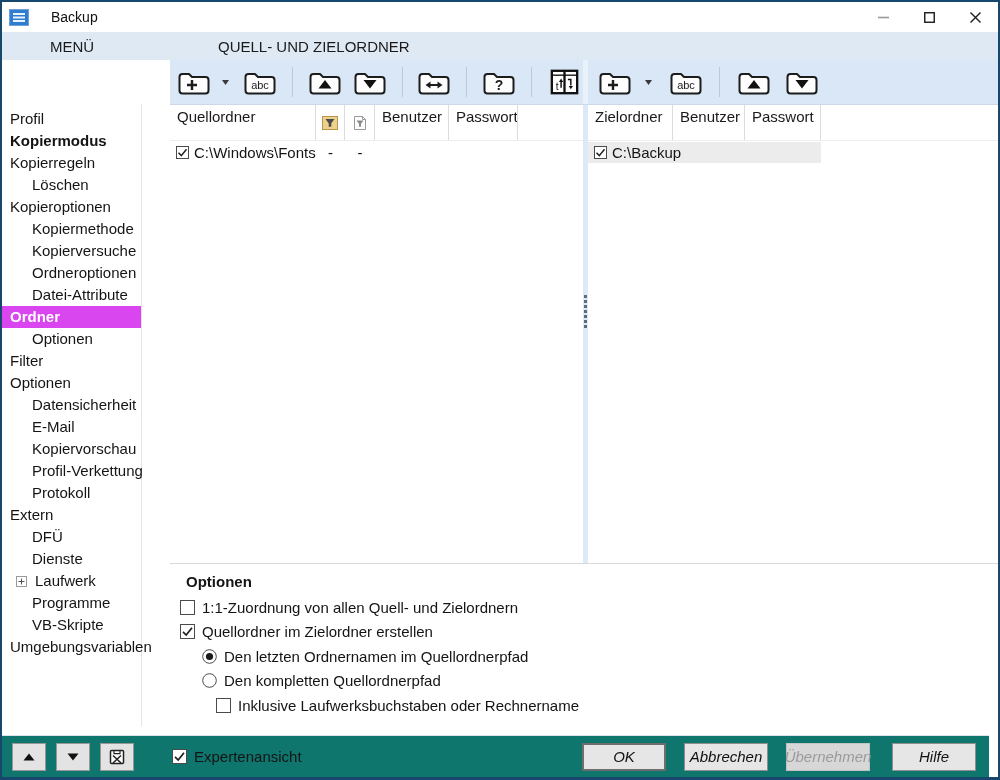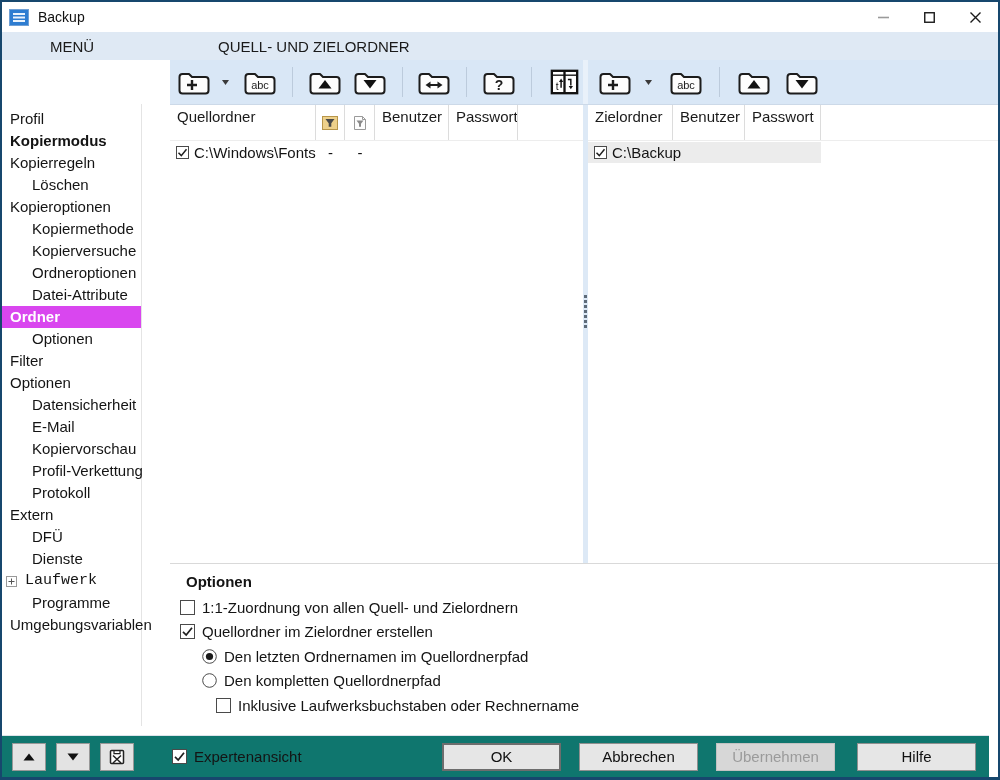--- a/index.html
+++ b/index.html
@@ -5,41 +5,41 @@
   * { box-sizing: border-box; margin: 0; padding: 0; }
   html,body { width: 1000px; height: 780px; }
   body { font-family: "Liberation Sans", sans-serif; background: #fff; }
   .window { position: relative; width: 1000px; height: 780px; background: #fff;
             border: 2px solid #17476d; border-bottom-width: 3px; overflow: hidden; }
 
   
   .titlebar { position: absolute; top: 0; left: 0; right: 0; height: 30px; background: #fff;
               display: flex; align-items: center; }
   .app-icon { margin-left: 7px; display: inline-flex; }
-  .title-text { margin-left: 9px; font-size: 14px; color: #111; }
+  .title-text { margin-left: 22px; font-size: 14px; color: #111; }
   .win-controls { margin-left: auto; display: flex; height: 100%; }
   .wc { width: 46px; height: 100%; display: flex; align-items: center; justify-content: center; }
 
   
   .headerstrip { position: absolute; top: 30px; left: 0; right: 0; height: 28px; background: #dfe9f4;
                  display: flex; align-items: center; font-size: 15px; color: #1a1a1a; padding-left: 40px; }
   .menu-label { margin-left: 8px; width: 160px; }
   .page-title { margin-left: 8px; }
 
   .content { position: absolute; top: 58px; left: 0; right: 0; height: 675px; }
 
   
   .sidebar { position: absolute; left: 0; top: 0; bottom: 9px; width: 140px; background: #fff;
              border-right: 1px solid #e4e4e4; padding-top: 4px; margin-top: 44px; }
   .mi { height: 22px; line-height: 22px; font-size: 15px; color: #141414; padding-left: 8px;
         white-space: nowrap; cursor: default; }
   .mi.l1 { padding-left: 30px; }
   .mi.bold { font-weight: bold; }
   .mi.selected { background: #d946ef; color: #fff; font-weight: bold; }
-  .mi.has-exp { padding-left: 4px; display: flex; align-items: center; font-family: Liberation Mono, monospace; }
+  .mi.has-exp { padding-left: 14px; display: flex; align-items: center; }
   .expander { width: 11px; height: 11px; border: 1px solid #9a9a9a; margin-right: 8px;
               display: inline-flex; align-items: center; justify-content: center; background:#fff; }
 
   .main { position: absolute; left: 168px; right: 0; top: 0; bottom: 0; }
 
   
   .toolbar-row { position: absolute; top: 0; left: 0; right: 0; height: 45px; background: #d9e7f6;
                  border-bottom: 1px solid #ccd9e8; display: flex; }
   .tbar { display: flex; align-items: center; height: 100%; gap: 11px; }
   .tbar.left { width: 413px; padding-left: 7px; }
@@ -77,22 +77,22 @@
   .opt-row .lbl { margin-left: 7px; white-space: nowrap; }
 
   
   .footer { position: absolute; bottom: 0; left: 0; right: 9px; height: 42px; background: #0f766e;
             border-top: 1px solid #dde3ea; display: flex; align-items: center; }
   .fbtn { width: 34px; height: 28px; background: #e3e3e3; border: 1px solid #989898; margin-left: 10px;
           display: flex; align-items: center; justify-content: center; }
   .expert { display: flex; align-items: center; margin-left: 38px; font-size: 15px; color: #141414; }
   .expert .lbl { margin-left: 7px; }
   .dlg { margin-left: auto; margin-right: 13px; display: flex; gap: 18px; align-items: center; }
-  .dbtn { width: 119px; height: 28px; background: #e6e6e6; border: 1px solid #8f8f8f; font-size: 15px;
-          color: #111; display: flex; align-items: center; justify-content: center; }
+  .dbtn { width: 84px; height: 28px; background: #e6e6e6; border: 1px solid #8f8f8f; font-size: 15px;
+          color: #111; display: flex; align-items: center; justify-content: center; font-style: italic; }
   .dbtn.default { border-color: #6d6d6d; box-shadow: inset 0 0 0 1px #6d6d6d; }
   .dbtn.disabled { background: #d7d7d7; border-color: #c2c2c2; color: #9b9b9b; }
   .dbtn.help { margin-left: 4px; }
   svg { display: block; }
 </style>
 </head>
 <body>
 
 <div class="window">
 
@@ -156,20 +156,21 @@
       <div class="mi l1">Dienste</div>
       <div class="mi has-exp">
         <span class="expander">
           <svg width="7" height="7" viewBox="0 0 7 7">
               <path d="M3.5,0.5 V6.5 M0.5,3.5 H6.5" stroke="#555" stroke-width="1"></path>
             </svg>
         </span>
         <span>Laufwerk</span>
       </div>
       <div class="mi l1">Programme</div>
+      <div class="mi l1">VB-Skripte</div>
       <div class="mi">Umgebungsvariablen</div>
     </div>
 
     <div class="main">
 
       <div class="toolbar-row">
         <div class="tbar left">
           <div class="tbtn">
             <svg width="34" height="28" viewBox="0 0 34 28">
               <path d="M2.5,9 Q2.5,6 5.5,6 L12,6 L15,9 L28.5,9 Q31.5,9 31.5,12 L31.5,22.5 Q31.5,25.5 28.5,25.5 L5.5,25.5 Q2.5,25.5 2.5,22.5 Z" fill="#fdfdfd" stroke="#1c1c1c" stroke-width="2" stroke-linejoin="round"></path>

